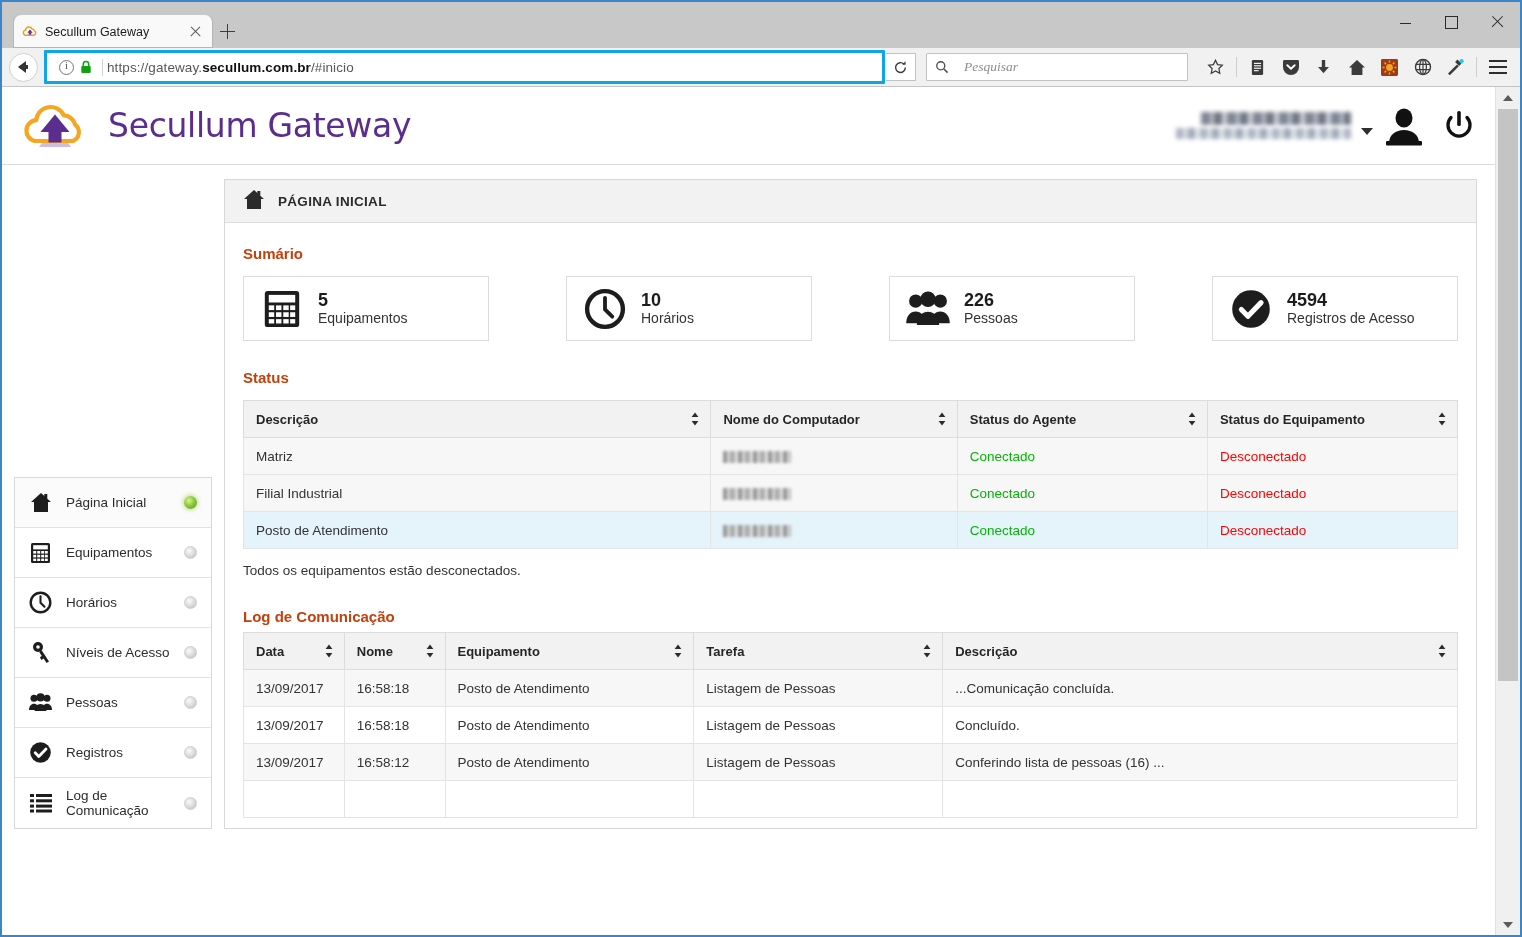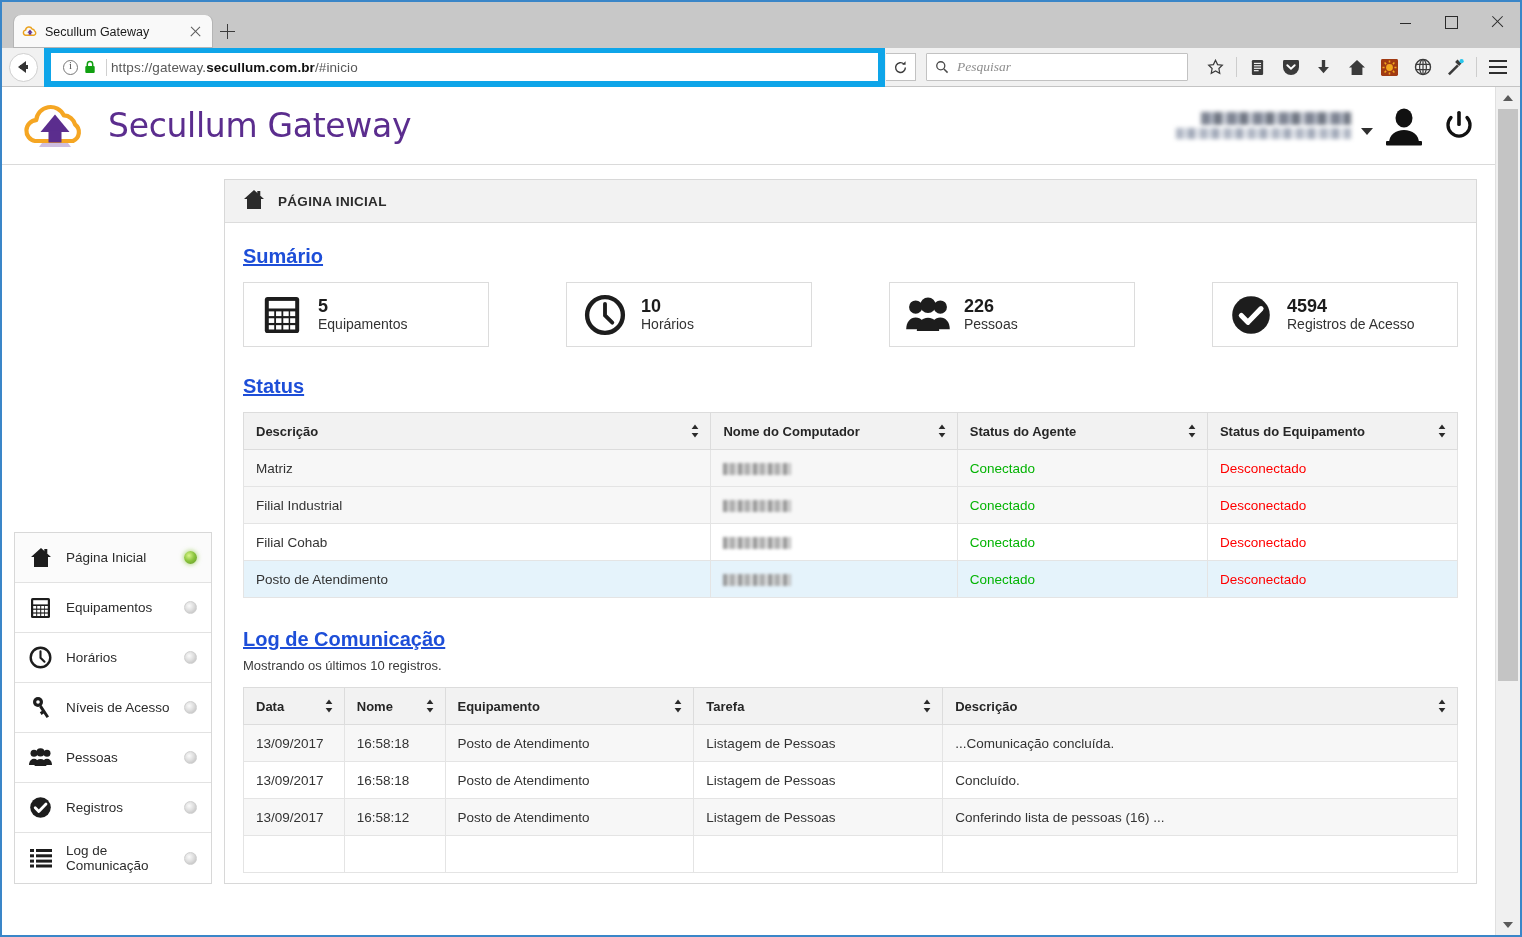--- a/index.html
+++ b/index.html
@@ -80,21 +80,21 @@
   .arrow-left {
     width: 0; height: 0; border-top: 6px solid transparent;
     border-bottom: 6px solid transparent; border-right: 8px solid #333;
     position: relative; margin-left: -3px;
   }
   .arrow-left::after {
     content:''; position:absolute; left:2px; top:-1.8px; width:8px; height:3.6px;
     background:#333;
   }
   .urlbar {
-    flex: 1; height: 28px; background: #fff; border: 7px solid #0ea5e9;
+    flex: 1; height: 28px; background: #fff; border: 3px solid #0ea5e9;
     display: flex; align-items: center; padding: 14px 6px; margin: 0 4px;
     border-radius: 1px;
   }
   .info-icon {
     width: 15px; height: 15px; border: 1.3px solid #777; border-radius: 50%;
     flex: none; margin: 0 6px; position: relative;
   }
   .info-icon::after {
     content: 'i'; position: absolute; left: 0; right: 0; top: -2px;
     text-align: center; font-size: 11px; font-family: "Liberation Serif", serif;
@@ -108,21 +108,21 @@
     width: 30px; height: 28px; display:flex; align-items:center; justify-content:center;
     border: 1px solid #c2c2c2; border-left: none; background:#fff; cursor:pointer;
     margin-left: -5px;
   }
   .searchbar {
     width: 262px; height: 28px; background: #fff; border: 1px solid #c2c2c2;
     display: flex; align-items: center; padding: 0 8px; margin-left: 8px; gap: 8px;
     border-radius: 1px;
   }
   .search-ph { font-size: 13.5px; color: #8d8d8d; font-style: italic;
-               font-family: "Liberation Serif", serif; }
+               font-family: "Liberation Serif", serif; margin-left: 7px; }
   .tb-icons { display: flex; align-items: center; gap: 2px; margin-left: 10px; }
   .tbi { width: 31px; height: 30px; display:flex; align-items:center;
          justify-content:center; cursor:pointer; position:relative; }
   .tb-sep { width:1px; height:20px; background:#cdcdcd; margin: 0 3px; }
   .hamburger { width: 18px; height: 14px; position: relative; }
   .hamburger span { position:absolute; left:0; width:18px; height:2px; background:#2e2e2e; }
   .hamburger span:nth-child(1){top:0;} .hamburger span:nth-child(2){top:6px;}
   .hamburger span:nth-child(3){top:12px;}
 
   
@@ -203,21 +203,21 @@
 
   .content { flex: 1; padding: 14px 18px 0 0; min-width: 0; }
   .panel { border: 1px solid #d8d8d8; background: #fff; }
   .panel-head {
     height: 43px; background: #f2f2f2; border-bottom: 1px solid #dcdcdc;
     display: flex; align-items: center; padding: 0 18px; gap: 13px;
   }
   .panel-title { font-size: 13.5px; font-weight: 700; color: #2b2b2b; letter-spacing: .3px; }
   .panel-body { padding: 22px 18px 10px 18px; }
 
-  .sec-title { font-size: 20px; font-weight: 700; color: #1d4ed8; margin-bottom: 14px; text-decoration: underline; }
+  .sec-title { font-size: 15px; font-weight: 700; color: #c2410c; margin-bottom: 14px; }
 
   
   .cards { display: flex; gap: 0; justify-content: space-between; margin-bottom: 28px; }
   .card {
     width: 246px; height: 65px; border: 1px solid #dcdcdc; background: #fff;
     display: flex; align-items: center; padding: 0 16px; gap: 14px;
   }
   .card-ic { width: 44px; height: 44px; flex: none; display:flex;
              align-items:center; justify-content:center; }
   .card-num { font-size: 18px; font-weight: 700; color: #1c1c1c; line-height: 1.15; }
@@ -662,39 +662,33 @@
                     <td><span class="blur-cell"></span></td>
                     <td class="st-on">Conectado</td>
                     <td class="st-off">Desconectado</td>
                   </tr>
                   <tr class="odd">
                     <td>Filial Industrial</td>
                     <td><span class="blur-cell"></span></td>
                     <td class="st-on">Conectado</td>
                     <td class="st-off">Desconectado</td>
                   </tr>
-                  <tr class="even">
-                    <td>Filial Cohab</td>
-                    <td><span class="blur-cell"></span></td>
-                    <td class="st-on">Conectado</td>
-                    <td class="st-off">Desconectado</td>
-                  </tr>
                   <tr class="hl">
                     <td>Posto de Atendimento</td>
                     <td><span class="blur-cell"></span></td>
                     <td class="st-on">Conectado</td>
                     <td class="st-off">Desconectado</td>
                   </tr>
                 </tbody>
               </table>
 
+              <div class="note">Todos os equipamentos estão desconectados.</div>
 
               <div class="blk">
                 <div class="sec-title" style="margin-bottom:7px">Log de Comunicação</div>
-                <div class="sub-note">Mostrando os últimos 10 registros.</div>
 
                 <table>
                   <colgroup>
                       <col style="width:8.3%">
                       <col style="width:8.3%">
                       <col style="width:20.5%">
                       <col style="width:20.5%">
                       <col style="width:42.4%">
                     </colgroup>
                   <thead>

